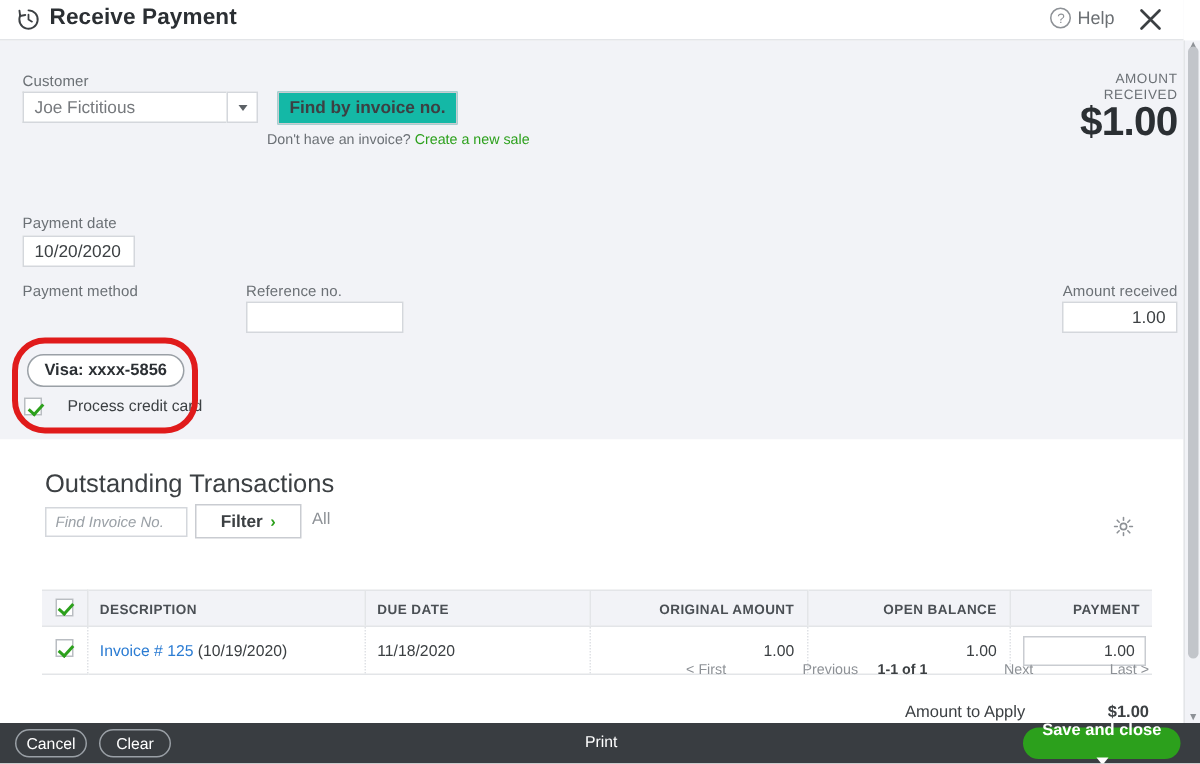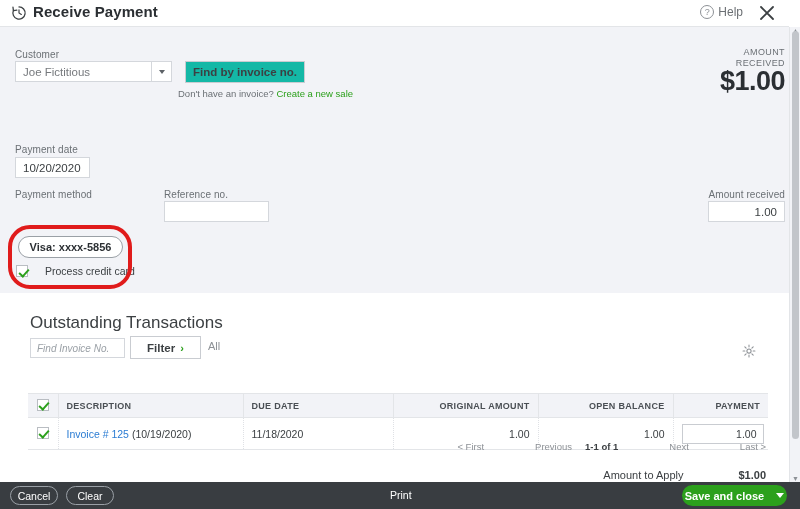--- a/index.html
+++ b/index.html
@@ -230,21 +230,21 @@
   #cancel-btn { left: 10px; width: 48px; }
   #clear-btn  { left: 66px; width: 48px; }
   #print-btn {
     position: absolute; left: 390px; top: 7px;
     font-size: 10.5px; color: #ffffff; cursor: pointer;
   }
   #save-close-btn {
     position: absolute; right: 13px; top: 3px; width: 105px; height: 21px;
     background: #2ca01c; border-radius: 11px; cursor: pointer;
     display: flex; align-items: center; justify-content: center; gap: 12px;
-    font-size: 11px; font-weight: bold; color: #ffffff;
+    font-size: 11px; font-weight: bold; color: #ffffff; flex-direction: column;
   }
   #save-close-btn .dd { width: 0; height: 0; border-left: 4px solid transparent;
                         border-right: 4px solid transparent; border-top: 5px solid #fff; }
 </style>
 </head>
 <body>
 
 <div id="app">
 
   <div class="upper-panel"></div>

